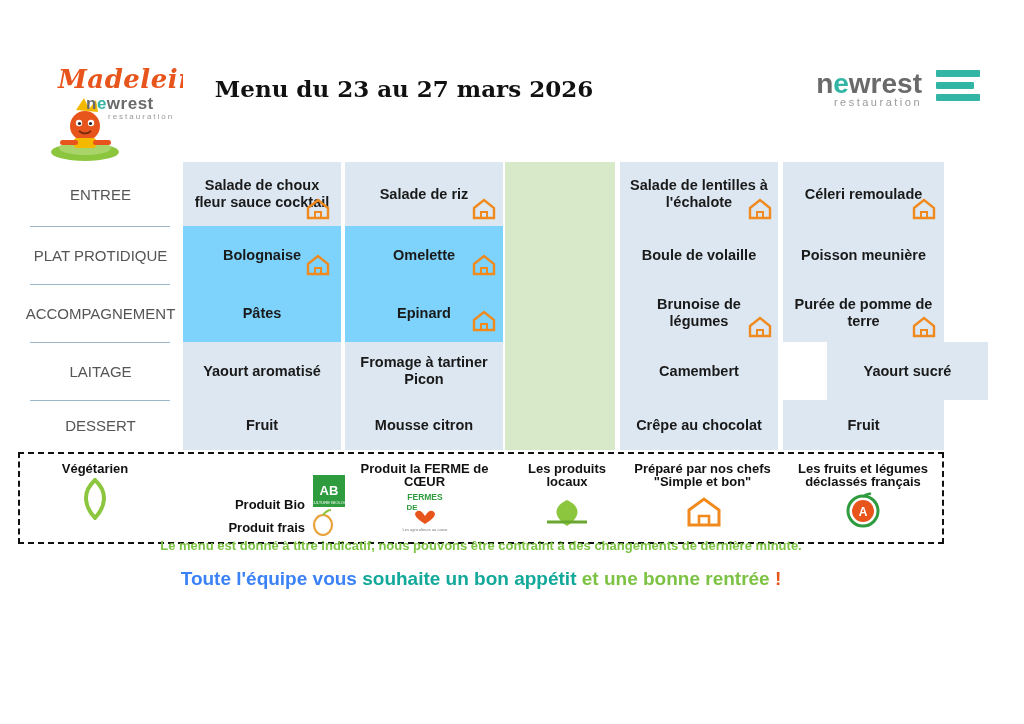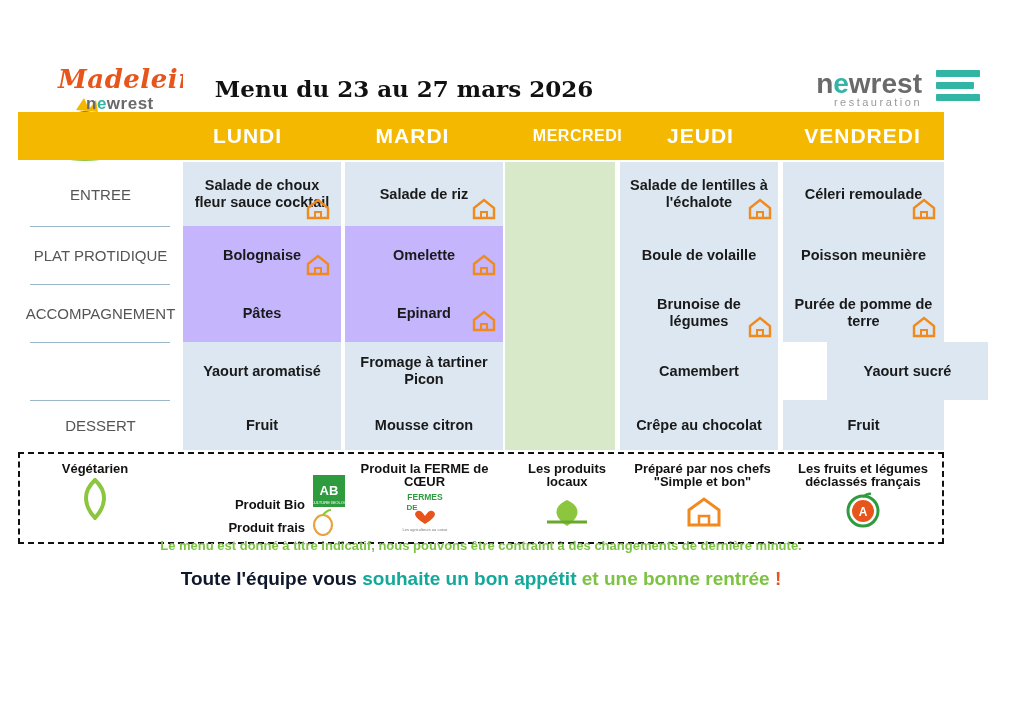--- a/index.html
+++ b/index.html
@@ -81,21 +81,21 @@
 
   .cell{
     position:absolute;
     display:flex;align-items:center;justify-content:center;
     text-align:center;font-weight:bold;font-size:14.5px;color:#1a1a1a;
     line-height:17px;
     padding:0 6px;
     box-sizing:border-box;
   }
   .c-blue{background:#dce7f1;}
-  .c-lav{background:#c4b5fd;}
+  .c-lav{background:#7dd3fc;}
 
   .wedbar{position:absolute;background:#d7e9c8;}
 
   .house{position:absolute;width:24px;height:22px;}
 
   
   .legend{
     position:absolute;left:18px;top:452px;width:926px;height:92px;
     border:2px dashed #111;
     box-sizing:border-box;
@@ -104,21 +104,21 @@
   .lg-item{position:absolute;text-align:center;font-size:13px;font-weight:bold;color:#111;line-height:13px;}
 
   .note{
     position:absolute;left:18px;top:538px;width:926px;
     text-align:center;font-size:13px;font-weight:bold;color:#7cc243;
   }
   .bonappetit{
     position:absolute;left:18px;top:568px;width:926px;
     text-align:center;font-size:19px;font-weight:bold;
   }
-  .bonappetit .o{color:#0f172a;}
+  .bonappetit .o{color:#3b82f6;}
   .bonappetit .t{color:#12a89a;}
   .bonappetit .g{color:#7cc243;}
   .bonappetit .r{color:#e8551c;}
 
   .vgleaf{position:absolute;}
   .bigleaf{position:absolute;left:518px;top:225px;opacity:.45;}
 </style>
 </head>
 <body>
 
@@ -149,39 +149,33 @@
   <div class="brand-right">
     <div class="brand-new">n<span class="w">e</span>wrest</div>
     <div class="brand-rest">restauration</div>
     <div class="brand-bars">
         <i></i>
         <i></i>
         <i></i>
       </div>
   </div>
 
-  <div class="daysbar">
-    <div class="day" style="left:147px;width:165px;">LUNDI</div>
-    <div class="day" style="left:312px;width:165px;">MARDI</div>
-    <div class="day small" style="left:477px;width:165px;">MERCREDI</div>
-    <div class="day" style="left:600px;width:165px;">JEUDI</div>
-    <div class="day" style="left:762px;width:165px;">VENDREDI</div>
-  </div>
 
   <div class="wedbar" style="left:505px;top:162px;width:110px;height:288px;"></div>
   <svg class="bigleaf" width="84" height="120" viewBox="0 0 84 120">
     <path d="M42 118 C20 80 16 34 42 4 C70 34 64 82 42 118 Z" fill="none" stroke="#a9cf7e" stroke-width="9"></path>
   </svg>
 
   <div class="rowlabel" style="top:162px;height:64px;">ENTREE</div>
   <div class="rowline" style="top:226px;"></div>
   <div class="rowlabel" style="top:226px;height:58px;">PLAT PROTIDIQUE</div>
   <div class="rowline" style="top:284px;"></div>
   <div class="rowlabel" style="top:284px;height:58px;">ACCOMPAGNEMENT</div>
   <div class="rowline" style="top:342px;"></div>
+  <div class="rowlabel" style="top:342px;height:58px;">LAITAGE</div>
   <div class="rowline" style="top:400px;"></div>
   <div class="rowlabel" style="top:400px;height:50px;">DESSERT</div>
 
   <div class="cell c-blue" style="left:183px;top:162px;width:158px;height:64px;">Salade de choux fleur sauce cocktail</div>
   <svg class="house" style="left:306px;top:198px;" viewBox="0 0 24 22">
       <path d="M2 10 L12 2 L22 10 V20 H2 Z" fill="none" stroke="#f08a1e" stroke-width="2.4"></path>
       <path d="M9 20 v-6 h6 v6" fill="none" stroke="#f08a1e" stroke-width="2"></path>
     </svg>
 
   <div class="cell c-blue" style="left:345px;top:162px;width:158px;height:64px;">Salade de riz</div>

